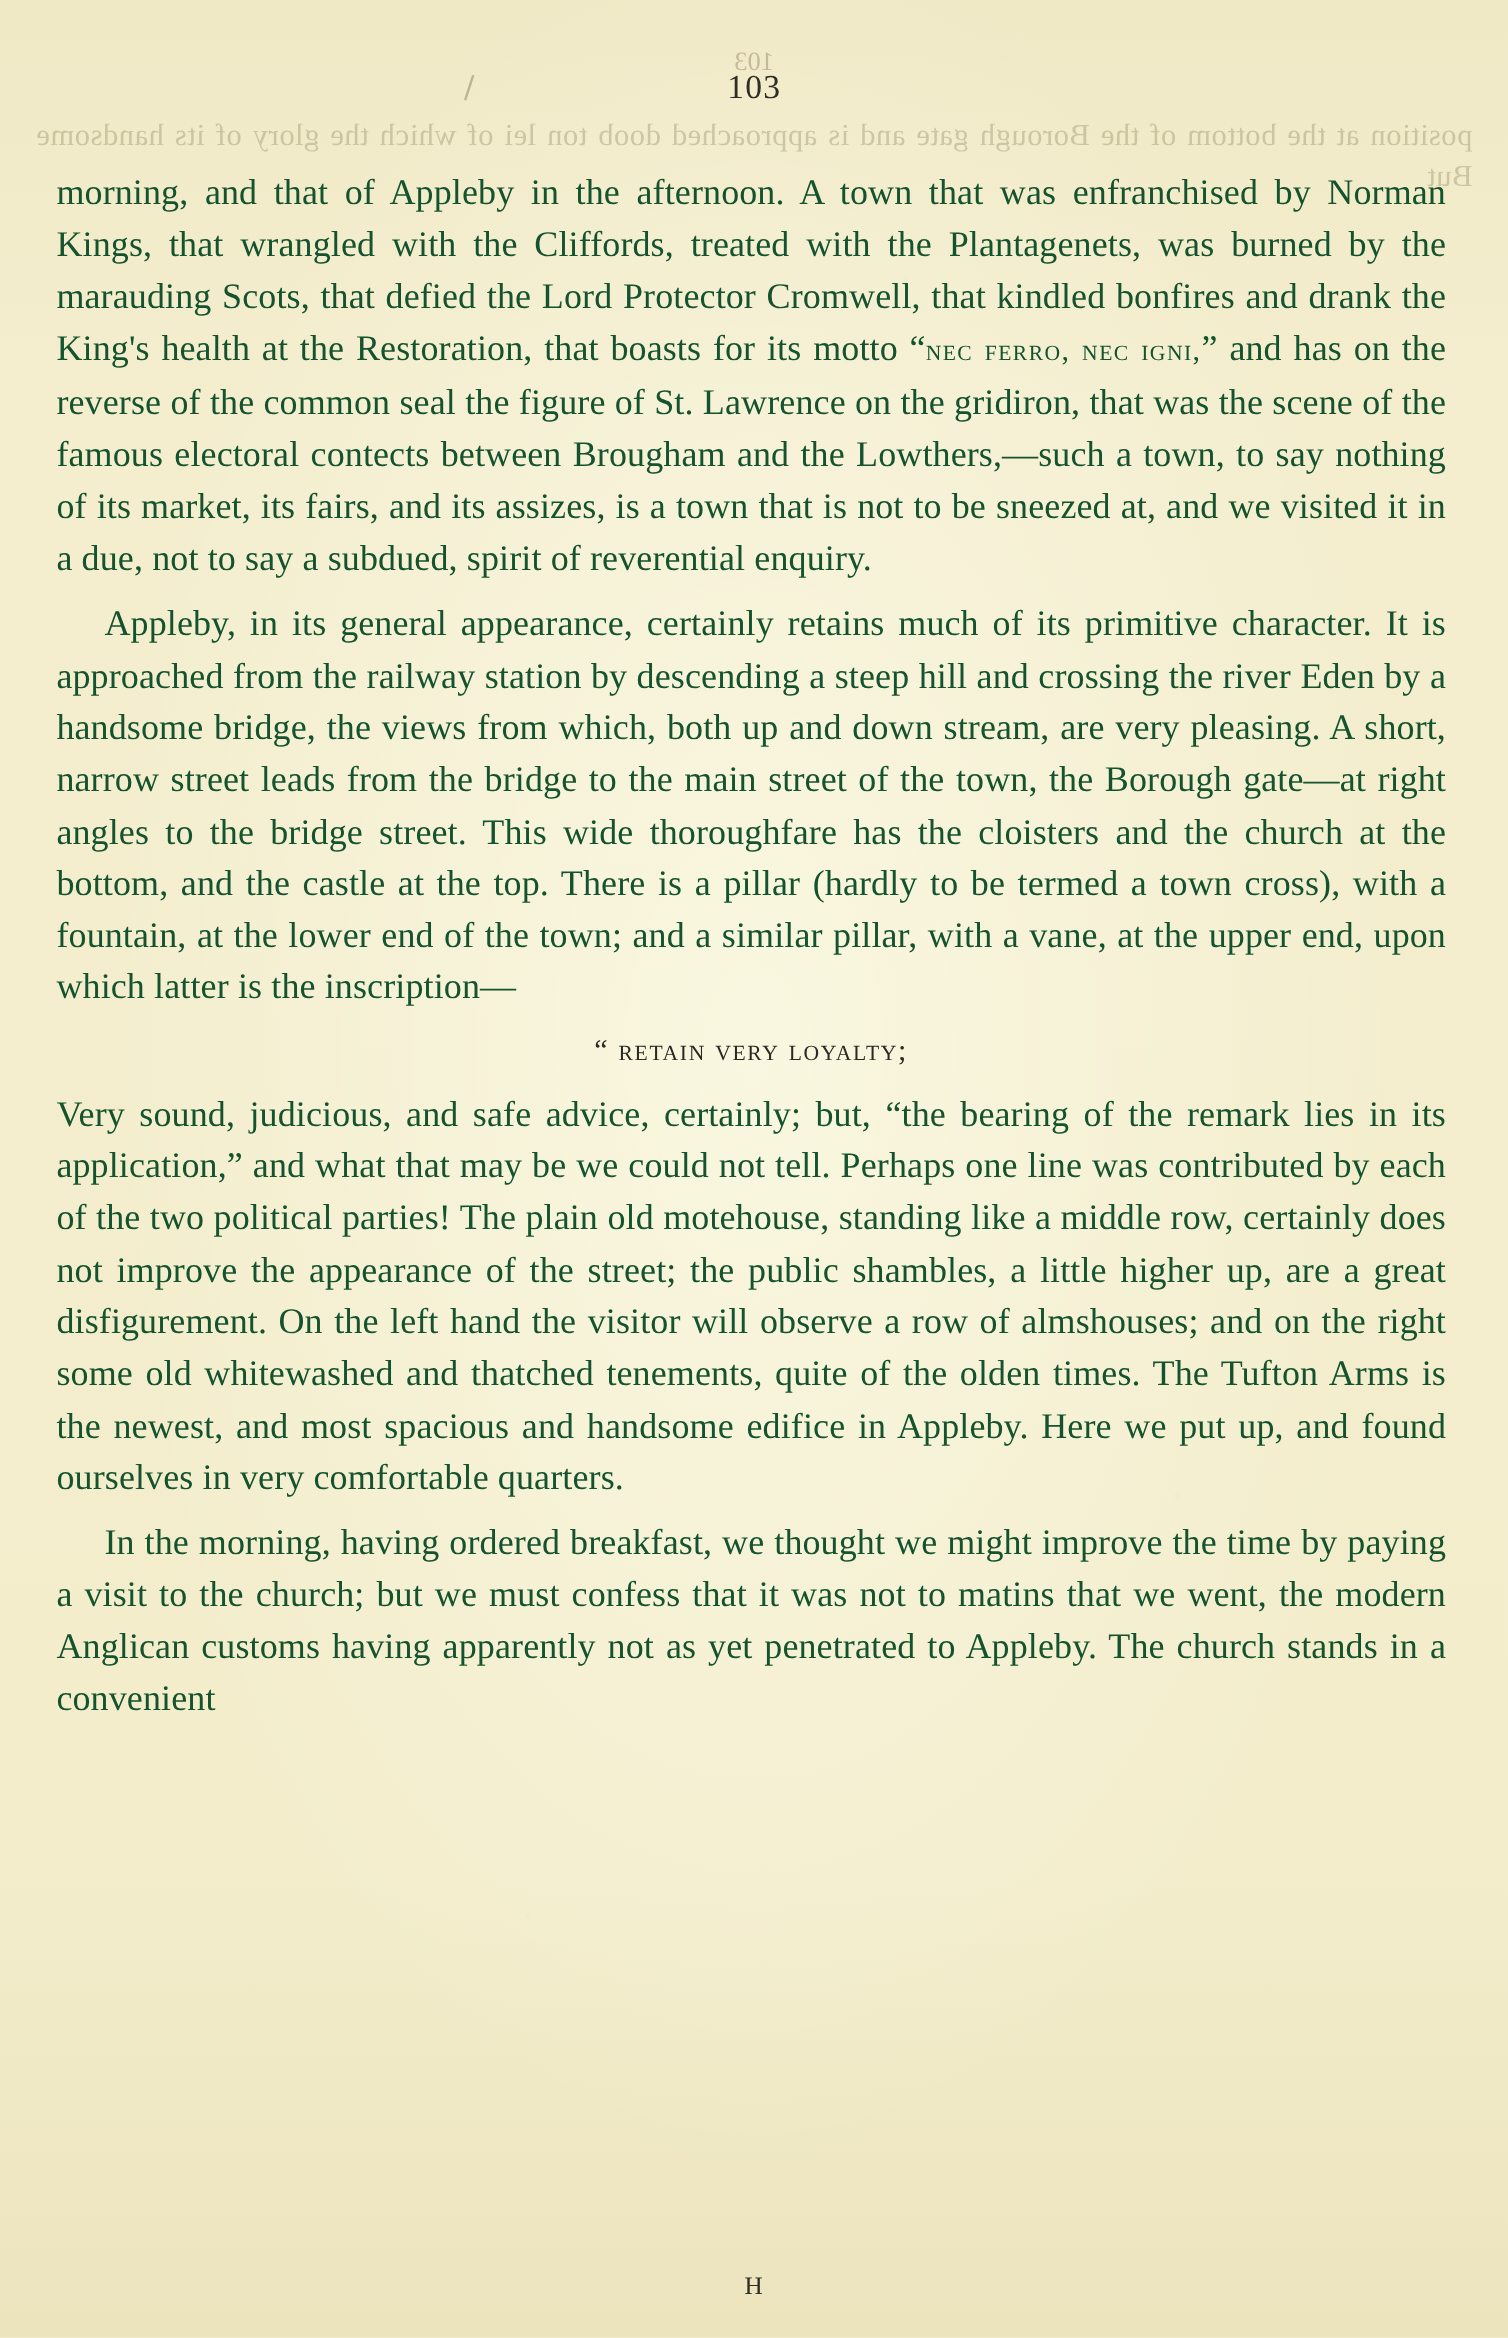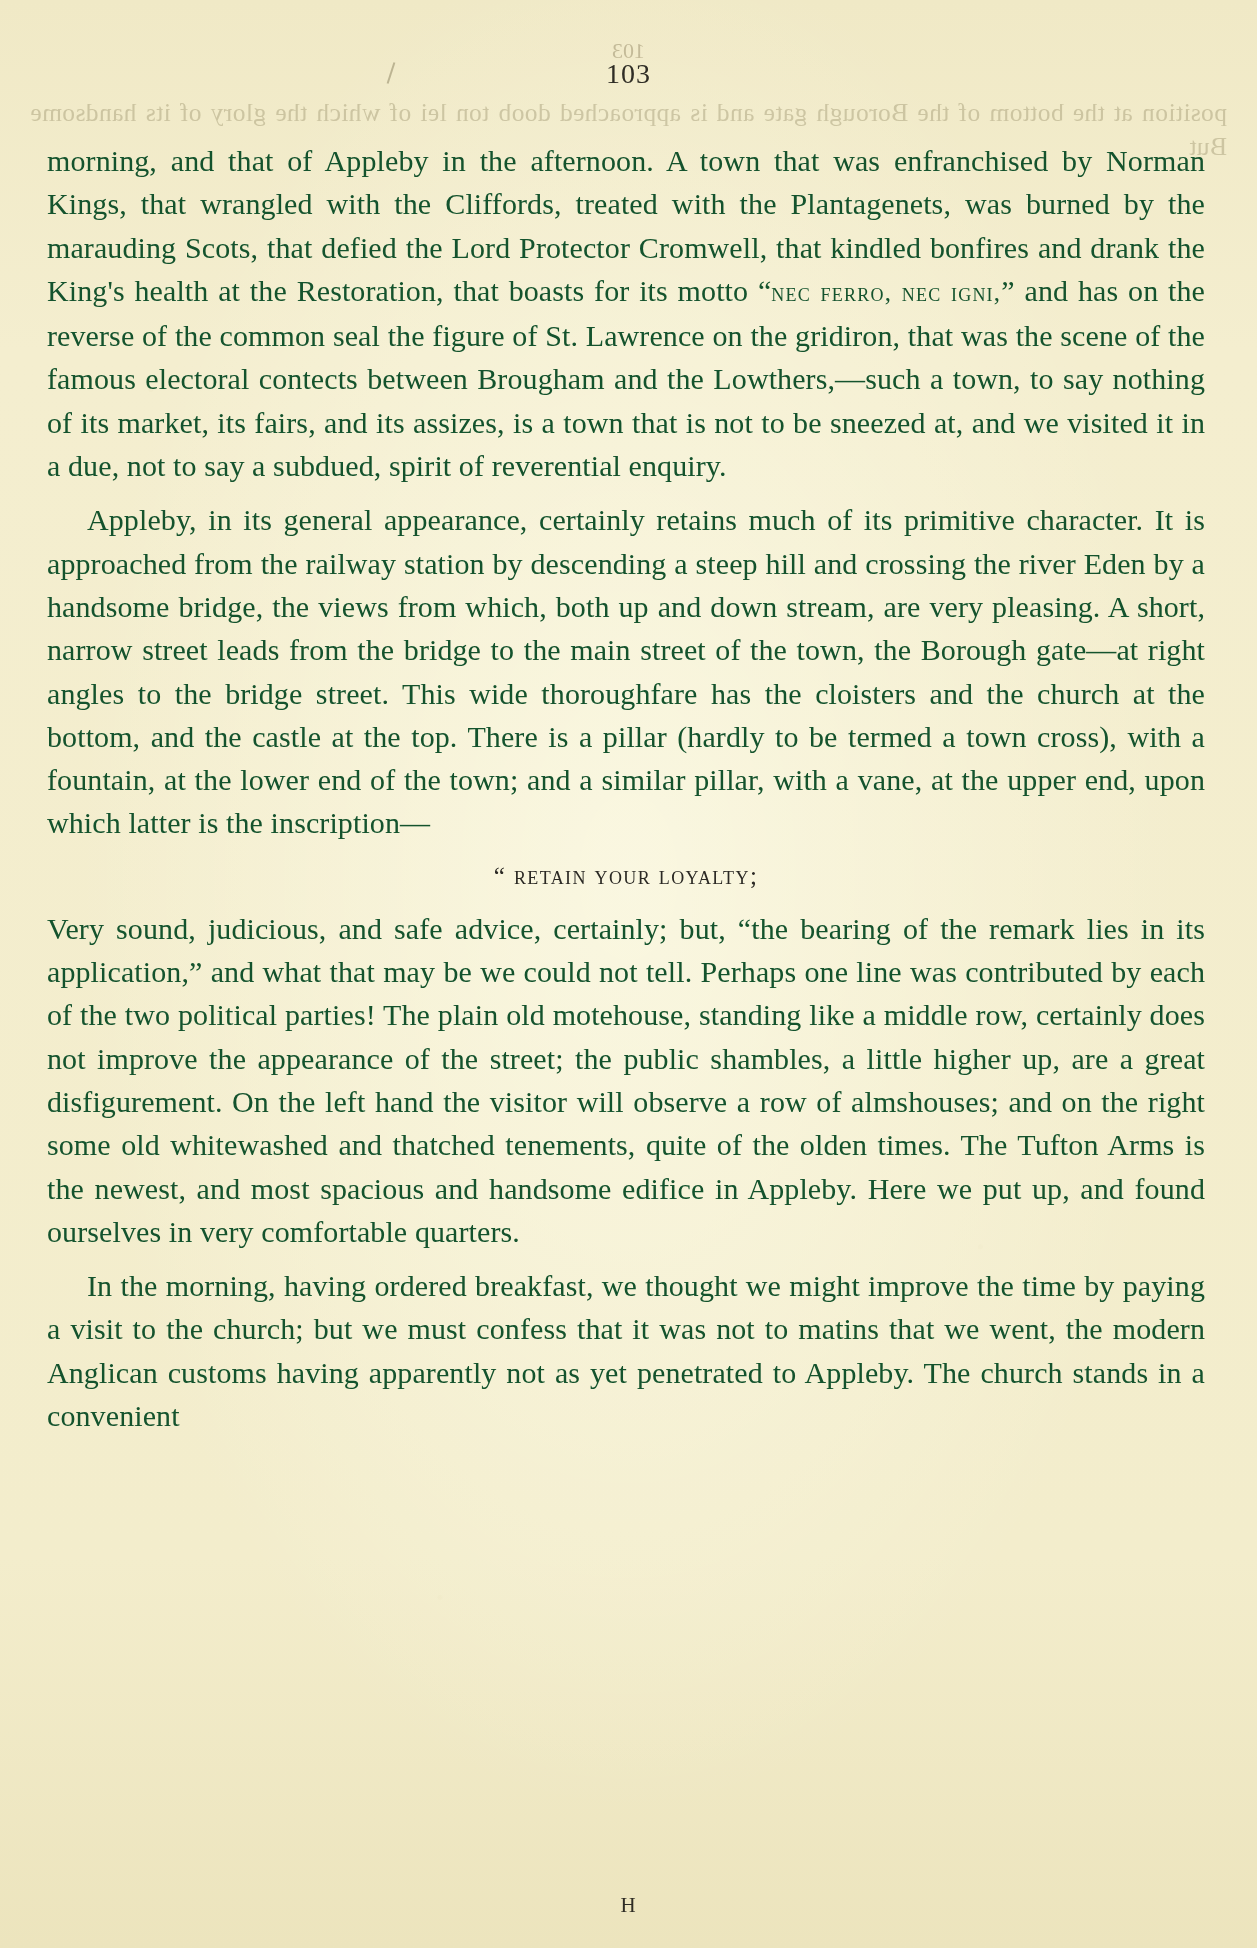--- a/index.html
+++ b/index.html
@@ -139,21 +139,21 @@
 
   <div class="folio-ghost">103</div>
   <div class="tick"></div>
   <div class="folio">103</div>
 
   <div class="body">
     <p id="para-1"><span>morning, and that of Appleby in the afternoon.  A town that was enfranchised by Norman Kings, that wrangled with the Cliffords, treated with the Plantagenets, was burned by the marauding Scots, that defied the Lord Protector Cromwell, that kindled bonfires and drank the King's health at the Restoration, that boasts for its motto “</span><span class="smallcaps">nec ferro, nec igni,</span><span>” and has on the reverse of the common seal the figure of St. Lawrence on the gridiron, that was the scene of the famous electoral contects between Brougham and the Lowthers,—such a town, to say nothing of its market, its fairs, and its assizes, is a town that is not to be sneezed at, and we visited it in a due, not to say a subdued, spirit of reverential enquiry.</span></p>
     <p class="indent" id="para-2"><span>Appleby, in its general appearance, certainly retains much of its primitive character.  It is approached from the railway station by descending a steep hill and crossing the river Eden by a handsome bridge, the views from which, both up and down stream, are very pleasing.  A short, narrow street leads from the bridge to the main street of the town, the Borough gate—at right angles to the bridge street.  This wide thoroughfare has the cloisters and the church at the bottom, and the castle at the top.  There is a pillar (hardly to be termed a town cross), with a fountain, at the lower end of the town; and a similar pillar, with a vane, at the upper end, upon which latter is the inscription—</span></p>
 
     <div class="inscription">
-      <span>“ retain your loyalty;</span>
+      <span>“ retain very loyalty;</span>
     </div>
 
     <p id="para-3"><span>Very sound, judicious, and safe advice, certainly; but, “the bearing of the remark lies in its application,” and what that may be we could not tell.  Perhaps one line was contributed by each of the two political parties!  The plain old motehouse, standing like a middle row, certainly does not improve the appearance of the street; the public shambles, a little higher up, are a great disfigurement.  On the left hand the visitor will observe a row of almshouses; and on the right some old whitewashed and thatched tenements, quite of the olden times. The Tufton Arms is the newest, and most spacious and handsome edifice in Appleby.  Here we put up, and found ourselves in very comfortable quarters.</span></p>
     <p class="indent" id="para-4"><span>In the morning, having ordered breakfast, we thought we might improve the time by paying a visit to the church; but we must confess that it was not to matins that we went, the modern Anglican customs having apparently not as yet penetrated to Appleby.  The church stands in a convenient</span></p>
   </div>
 
   <div class="signature">H</div>
 </div>
 
 </body></html>

